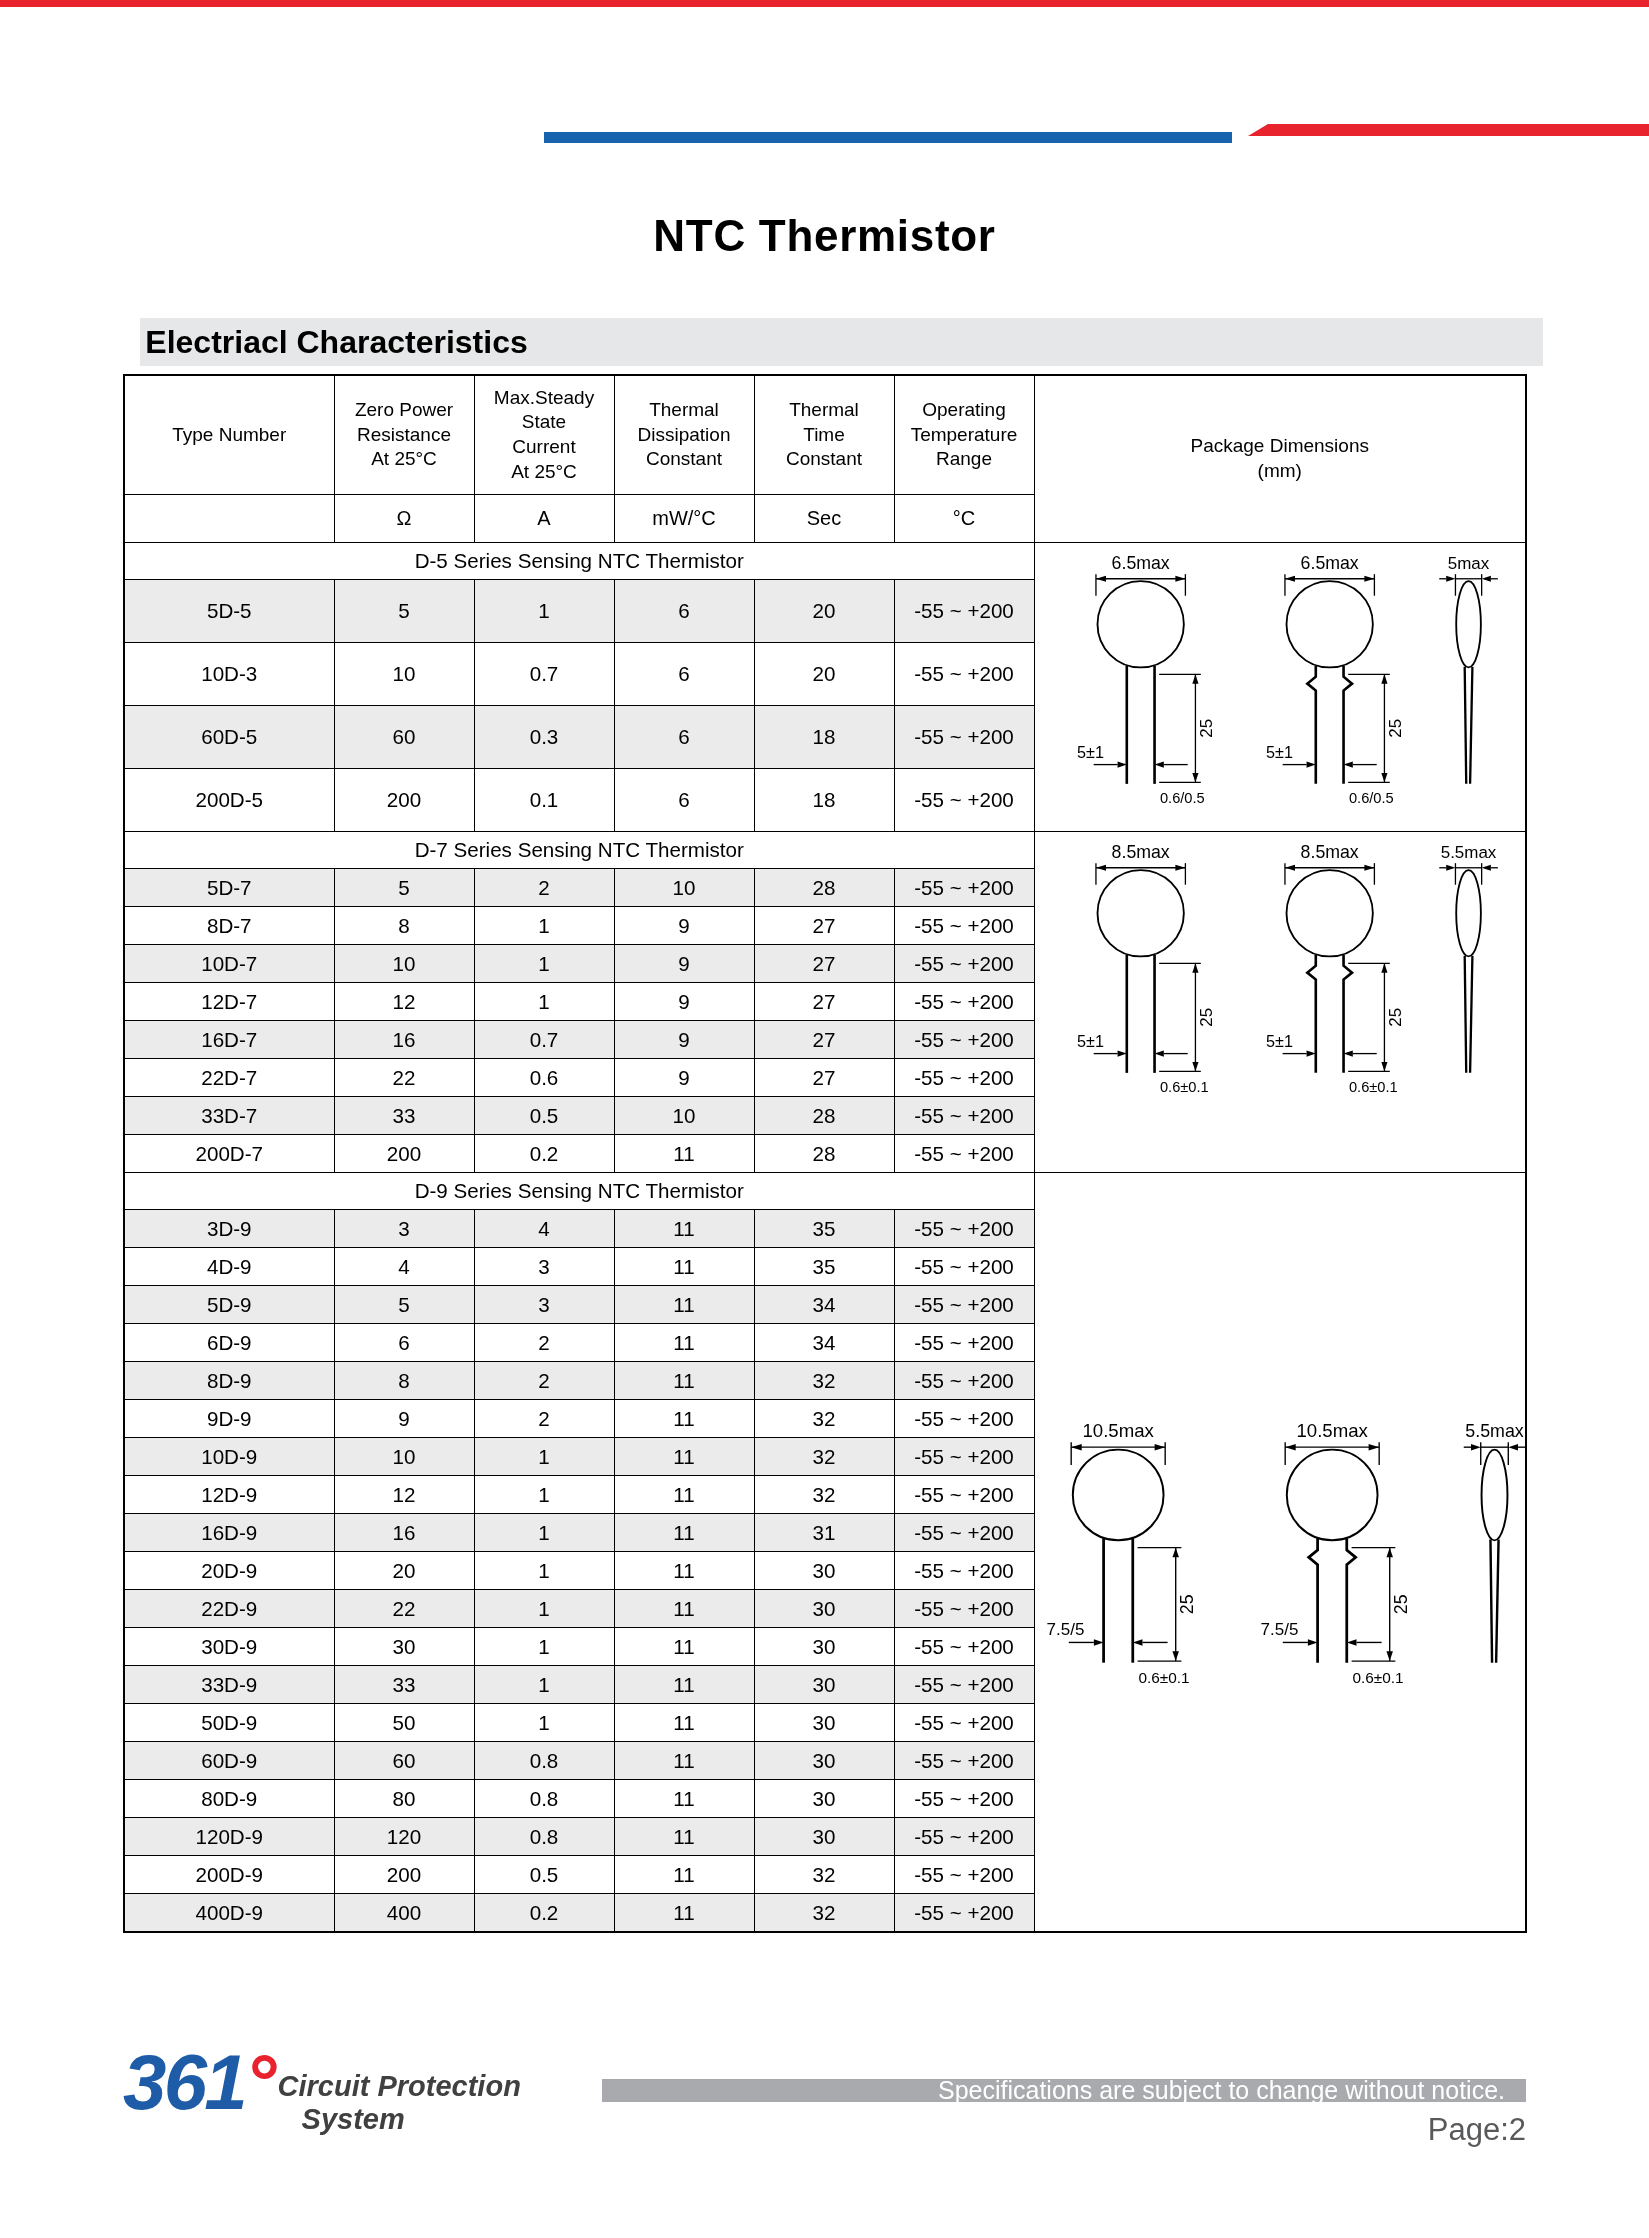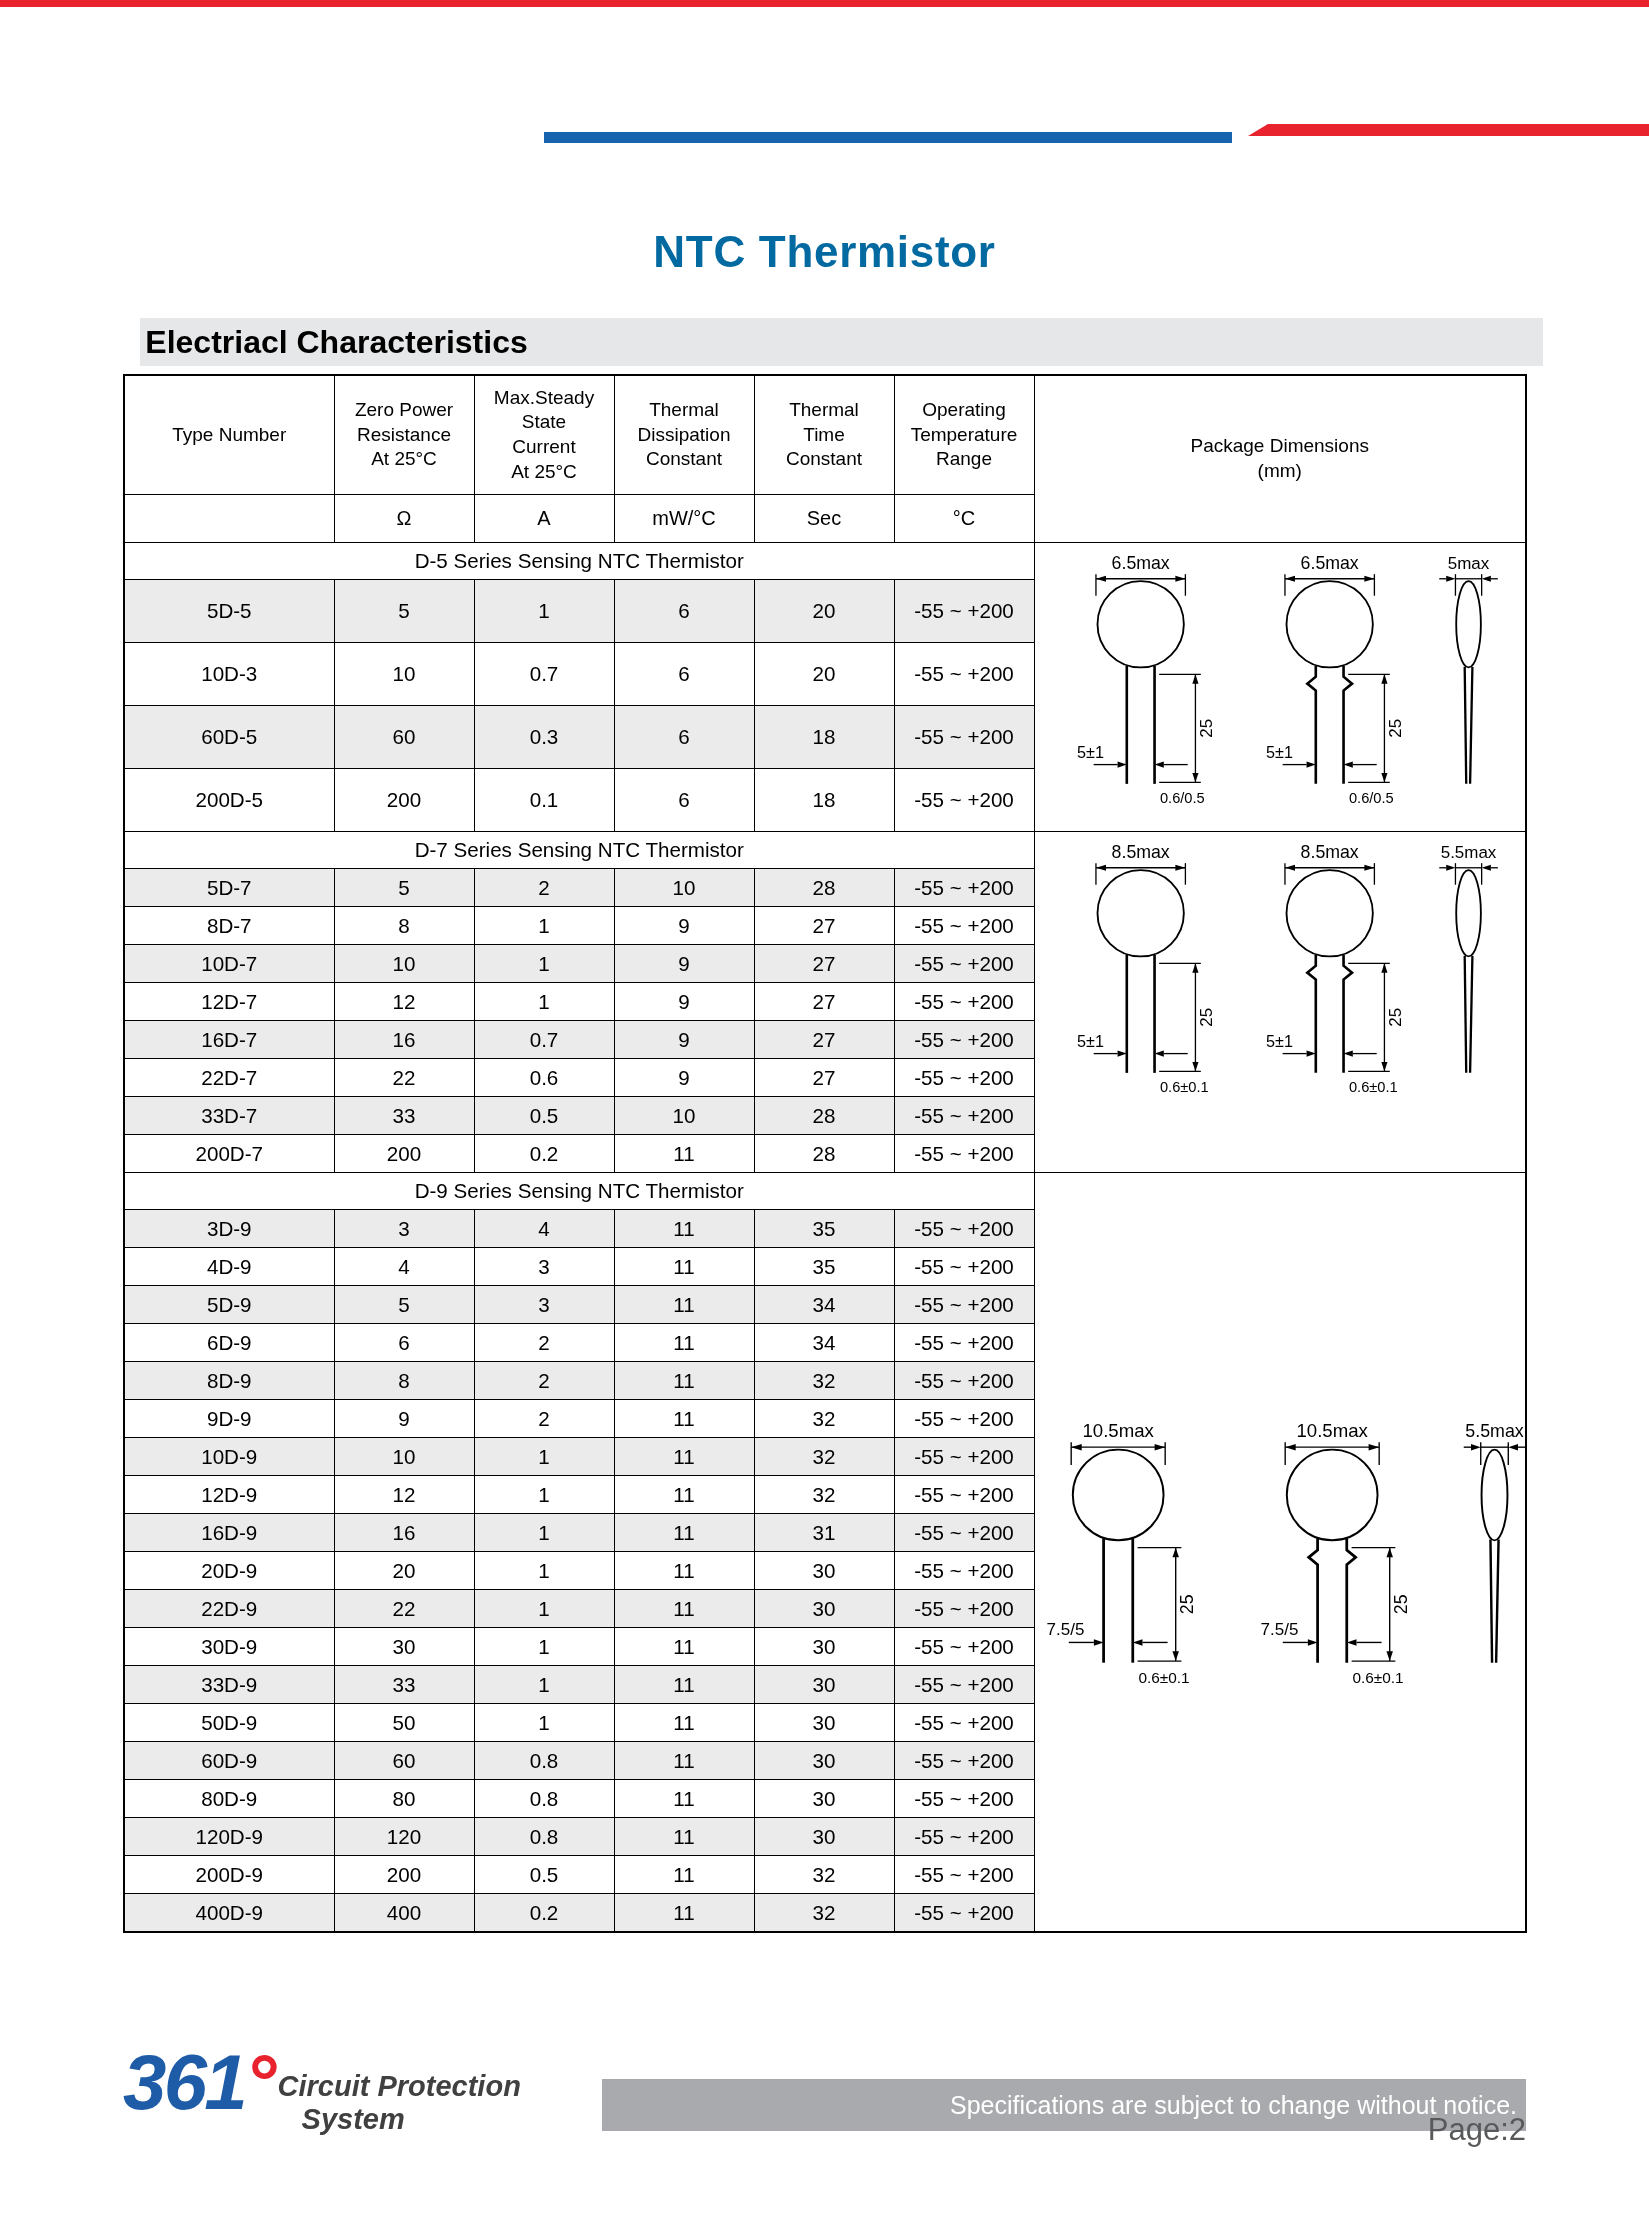--- a/index.html
+++ b/index.html
@@ -6,21 +6,21 @@
   .page {
     position:relative; width:1649px; height:2239px; background:#ffffff;
     font-family:"Liberation Sans","DejaVu Sans",sans-serif; color:#000; overflow:hidden;
   }
   
   .top-strip { position:absolute; top:0; left:0; width:1649px; height:6.7px; background:#e8232d; }
   .deco-blue { position:absolute; left:544px; top:132px; width:688px; height:11.3px; background:#1763ad; }
   .deco-red  { position:absolute; left:1248px; top:124px; width:402px; height:12px; background:#e8232d;
                clip-path:polygon(20px 0, 100% 0, 100% 100%, 0 100%); }
   .doc-title { position:absolute; top:211px; left:0; width:100%; text-align:center;
-               font-size:44px; font-weight:bold; color:#0369a1; letter-spacing:0.7px;margin-top:16px; }
+               font-size:44px; font-weight:bold; color:#000000; letter-spacing:0.7px; }
   .section-bar { position:absolute; top:318px; left:140px; width:1403px; height:48px;
                background:#e6e7e8; display:flex; align-items:center; box-sizing:border-box; }
   .section-bar .heading { font-size:32px; font-weight:bold; color:#000; padding-left:5.3px; }
 
   
   .char-table { position:absolute; top:374px; left:123px; width:1403px;
                 border-collapse:collapse; table-layout:fixed; border:2px solid #000; }
   .char-table th, .char-table td { border:1.3px solid #000; text-align:center; vertical-align:middle;
                 padding:0; font-weight:normal; }
   .char-table th.h { height:118px; font-size:19px; line-height:1.3; white-space:pre-line; }
@@ -40,23 +40,23 @@
   .char-table svg text { font-family:"Liberation Sans","DejaVu Sans",sans-serif; fill:#000; }
 
   
   .logo { position:absolute; left:123px; top:2043px; display:flex; }
   .logo-num { font-size:78px; line-height:1; font-weight:bold; font-style:italic;
               color:#1e5ca7; letter-spacing:-2.7px; }
   .logo-num .deg { color:#e8232d; }
   .logo-words { margin-left:4px; margin-top:27px; color:#404040; font-weight:bold; font-style:italic;
               font-size:29px; line-height:1.15; }
   .logo-words .sys { margin-left:24px; }
-  .notice-bar { position:absolute; left:602px; top:2079px; width:924px; height:52px; background:#a8aaad;
+  .notice-bar { position:absolute; left:602px; top:2079px; width:924px; height:23px; background:#a8aaad;
               color:#fff; font-size:25px; display:flex; align-items:center; justify-content:flex-end;
-              padding-right:9px; box-sizing:border-box;text-align:right; }
+              padding-right:21px; box-sizing:border-box;text-align:right; }
   .page-num { position:absolute; right:123px; top:2112px; font-size:31px; color:#58595b; }
 </style>
 </head>
 <body>
 
 <div class="page">
 
   <div class="top-strip"></div>
   <div class="deco-blue"></div>
   <div class="deco-red"></div>

